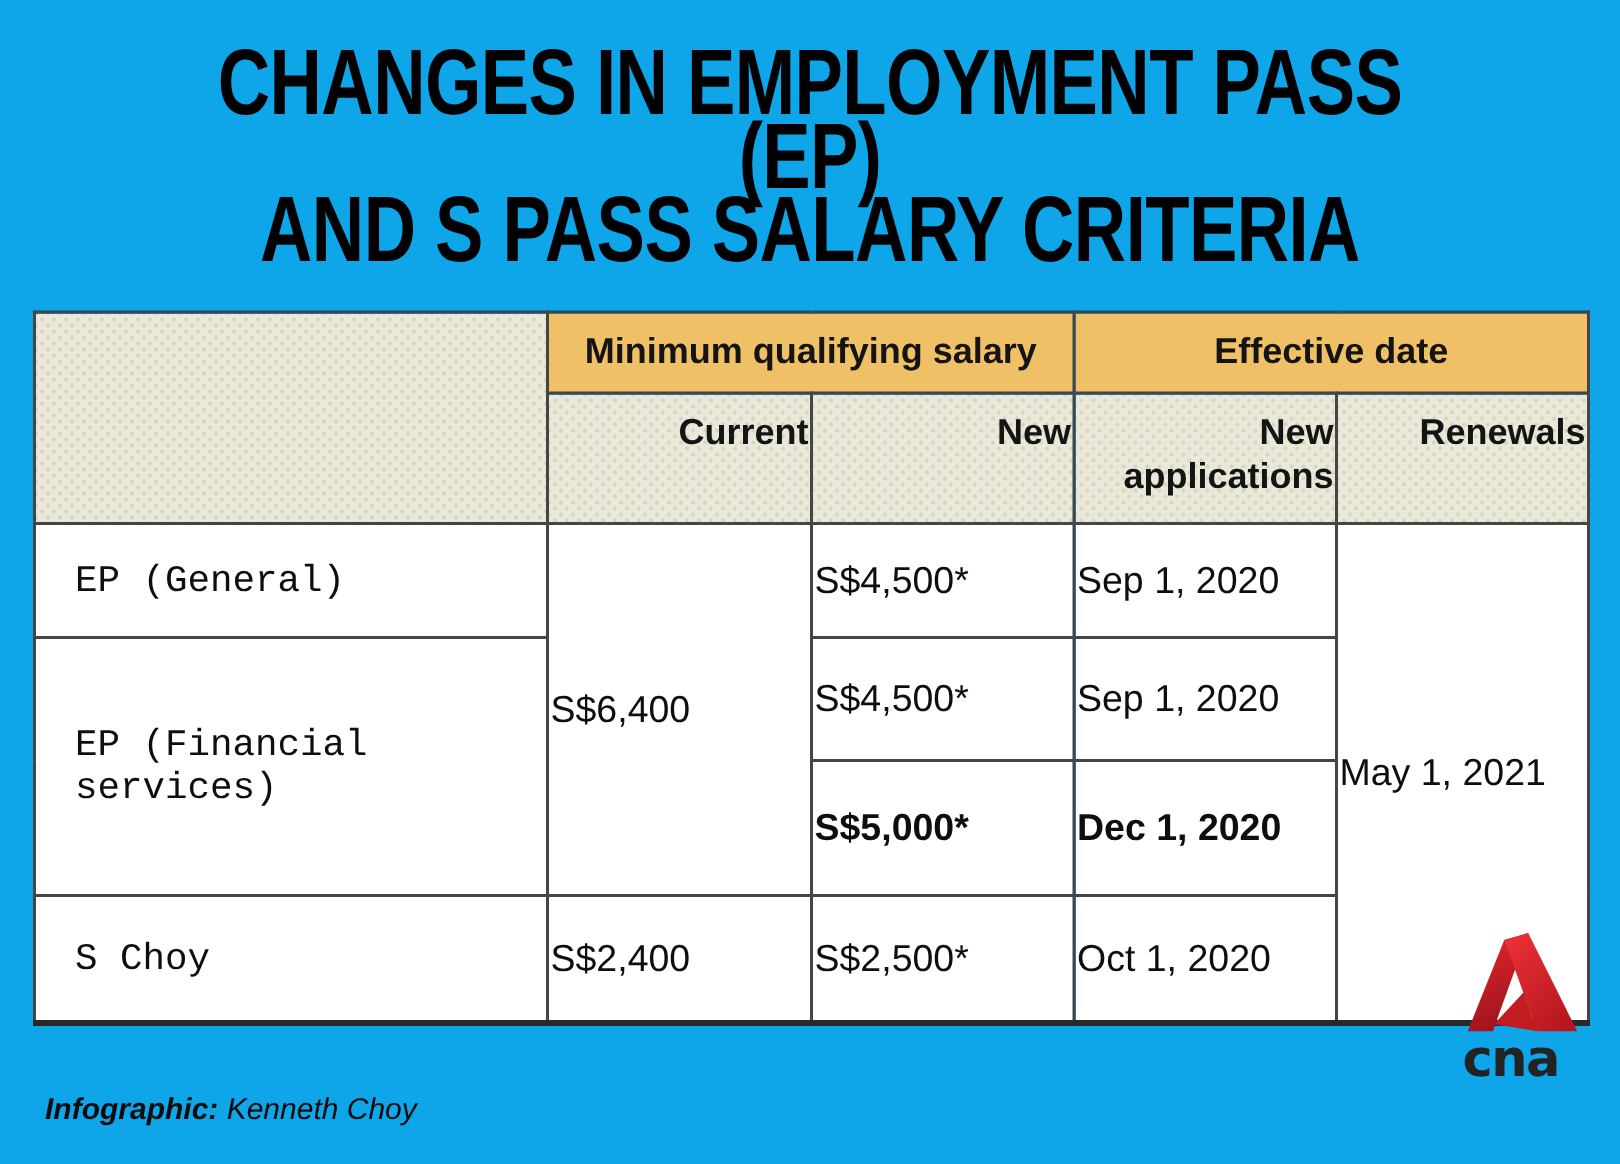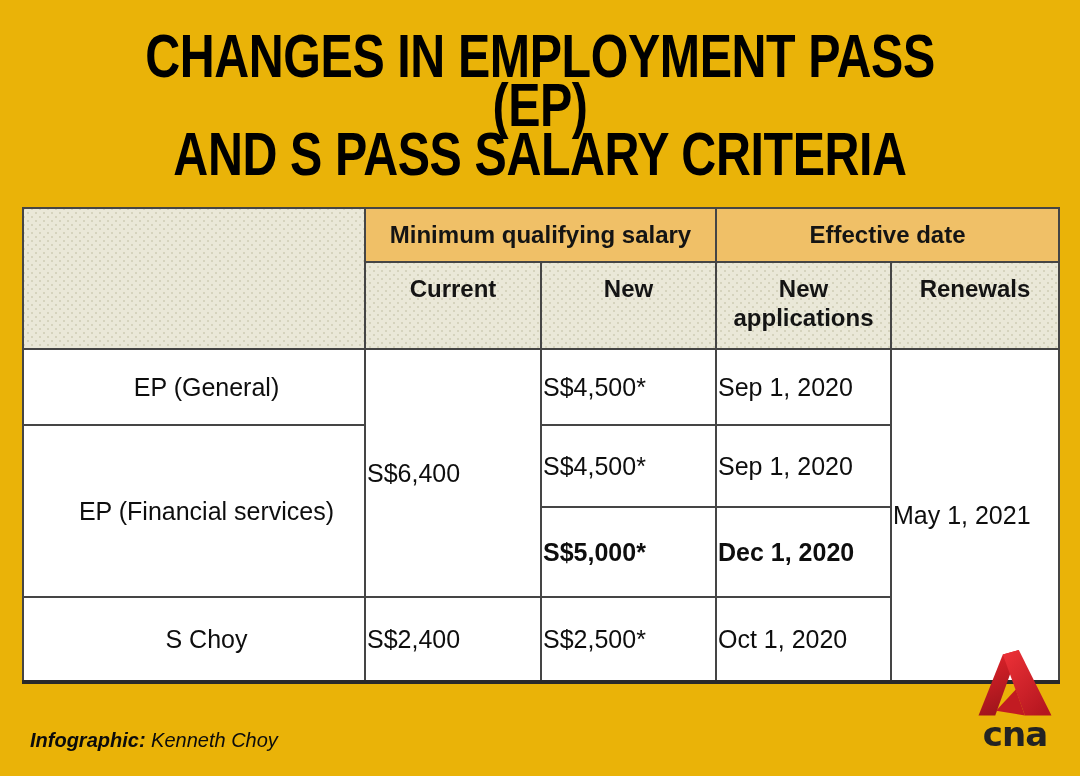--- a/index.html
+++ b/index.html
@@ -1,19 +1,19 @@
 <!DOCTYPE html>
 <html style="--header-orange: #f0c067; --header-beige: #eae8d8; --beige-dot: #d5d3bd; --grid-border: #454545; --outer-border: #2a2a2a; --text-dark: #0e0e0e; --logo-red: #e02a30; --logo-red-dark: #a0151c; --wordmark-gray: #232323;"><head>
 <meta charset="utf-8">
 <style>
   html,body{margin:0;padding:0;background:#ffffff;}
   .canvas{
     position:relative;
     width:1080px;height:776px;
-    background:#eab308;
+    background:#0ea5e9;
     overflow:hidden;
     font-family:"Liberation Sans","DejaVu Sans",sans-serif;
     color:var(--text-dark,#0e0e0e);
   }
   
   h1.title{
     margin:31px 0 0;
     text-align:center;
     font-size:62px;
     line-height:49px;
@@ -45,30 +45,30 @@
     background-position:0 0,4px 4px;
   }
   .group-th{
     background:var(--header-orange,#f0c067);
     font-size:24px;font-weight:bold;color:#141414;
     text-align:center;vertical-align:middle;
     height:50px;
   }
   .sub-th{
     font-size:24px;font-weight:bold;color:#141414;
-    text-align:center;vertical-align:top;
+    text-align:right;vertical-align:top;
     padding-top:11px;line-height:1.22;
     height:73px;
   }
   .info-table tbody td{
     background:#fff;
     font-size:25px;
     vertical-align:middle;
   }
-  .label-cell{text-align:center;padding-left:26px;}
+  .label-cell{text-align:left;padding-left:26px;font-family:Liberation Mono, monospace;}
   .val-cell{text-align:left;}
   tr.r-epg{height:76px;}
   tr.r-fin1{height:82px;}
   tr.r-fin2{height:90px;font-weight:bold;}
   tr.r-spass{height:85px;}
   
   .footnote{
     margin:14px 22px 0;
     padding-left:8px;
     font-style:italic;
@@ -81,23 +81,22 @@
     font-style:italic;
     font-size:20px;
     line-height:1.4;
     color:#0c0c0c;
   }
   .credits p{margin:0;}
   .credits strong{font-weight:bold;}
   
   .cna-logo{
     position:absolute;
-    top:650px;right:25px;
+    top:622px;right:25px;
     width:80px;
-    text-align:center;
   }
   .cna-logo svg{display:block;margin:0 auto;}
   .cna-wordmark{
     font-family:"DejaVu Sans","Liberation Sans",sans-serif;
     font-weight:bold;
     font-size:34px;
     letter-spacing:-1px;
     line-height:1;
     margin-top:0;
     color:var(--wordmark-gray,#232323);

